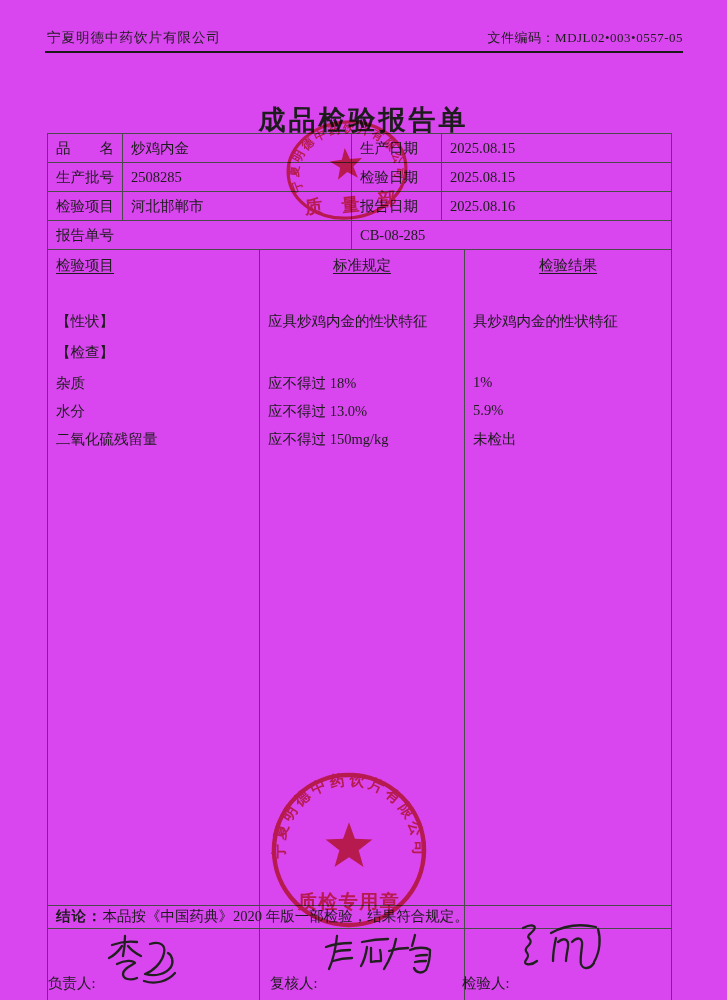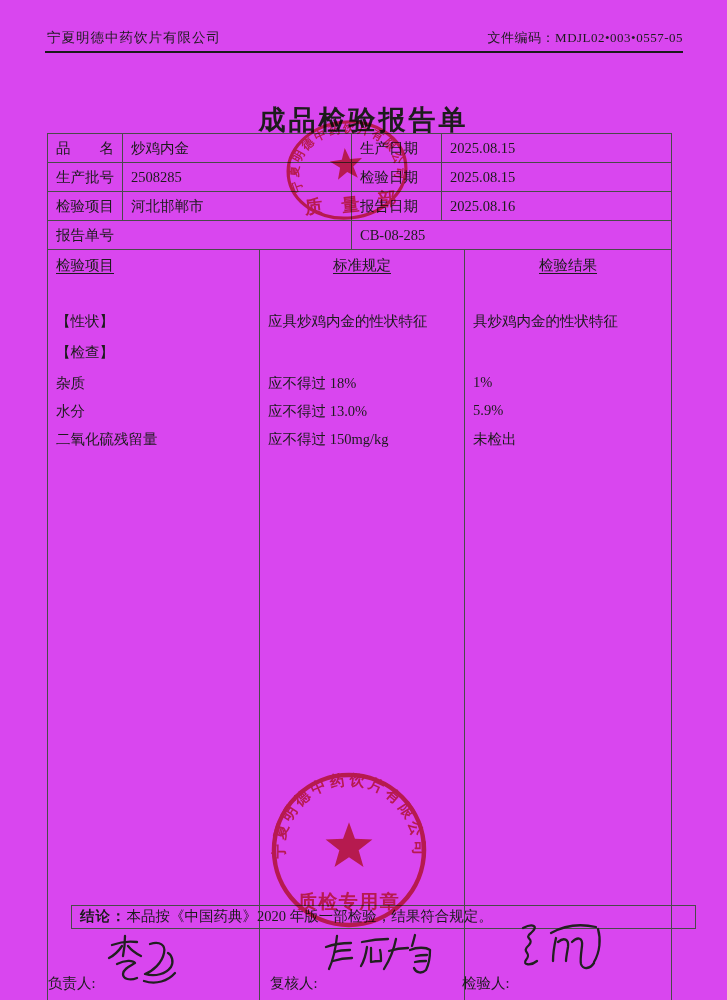--- a/index.html
+++ b/index.html
@@ -23,21 +23,21 @@
   .col{position:relative;height:100%;box-sizing:border-box;}
   .col.c1{width:212px;border-right:1px solid #4a4a4a;}
   .col.c2{width:205px;border-right:1px solid #4a4a4a;}
   .col.c3{flex:1;}
   .cell-line{position:absolute;left:8px;right:4px;font-size:14.5px;white-space:nowrap;}
   .col-head{position:absolute;top:6px;font-size:14.5px;text-decoration:underline;text-underline-offset:3px;white-space:nowrap;}
   .col-head.left{left:8px;}
   .col-head.center{left:0;right:0;text-align:center;}
   
   .conclusion{position:absolute;left:47px;top:905px;width:625px;height:24px;box-sizing:border-box;
-    border:1px solid #4a4a4a;font-size:14.5px;line-height:21px;padding-left:8px;white-space:nowrap;margin-left:24px;}
+    border:1px solid #4a4a4a;font-size:14.5px;line-height:21px;padding-left:8px;white-space:nowrap;}
   .conclusion b{letter-spacing:1px;}
   
   .sig-label{position:absolute;top:936px;font-size:14.5px;white-space:nowrap;margin-top:38px;}
   .sig-label.r1{left:48px;} .sig-label.r2{left:270px;} .sig-label.r3{left:462px;}
   .sig-svg{position:absolute;}
   .sig-svg path{fill:none;stroke:#20201f;stroke-width:2.3;stroke-linecap:round;stroke-linejoin:round;}
   
   .stamp{position:absolute;mix-blend-mode:multiply;opacity:.85;pointer-events:none;}
   .stamp-upper{left:284px;top:119px;transform:rotate(-6deg);}
   .stamp-lower{left:270px;top:767px;}

